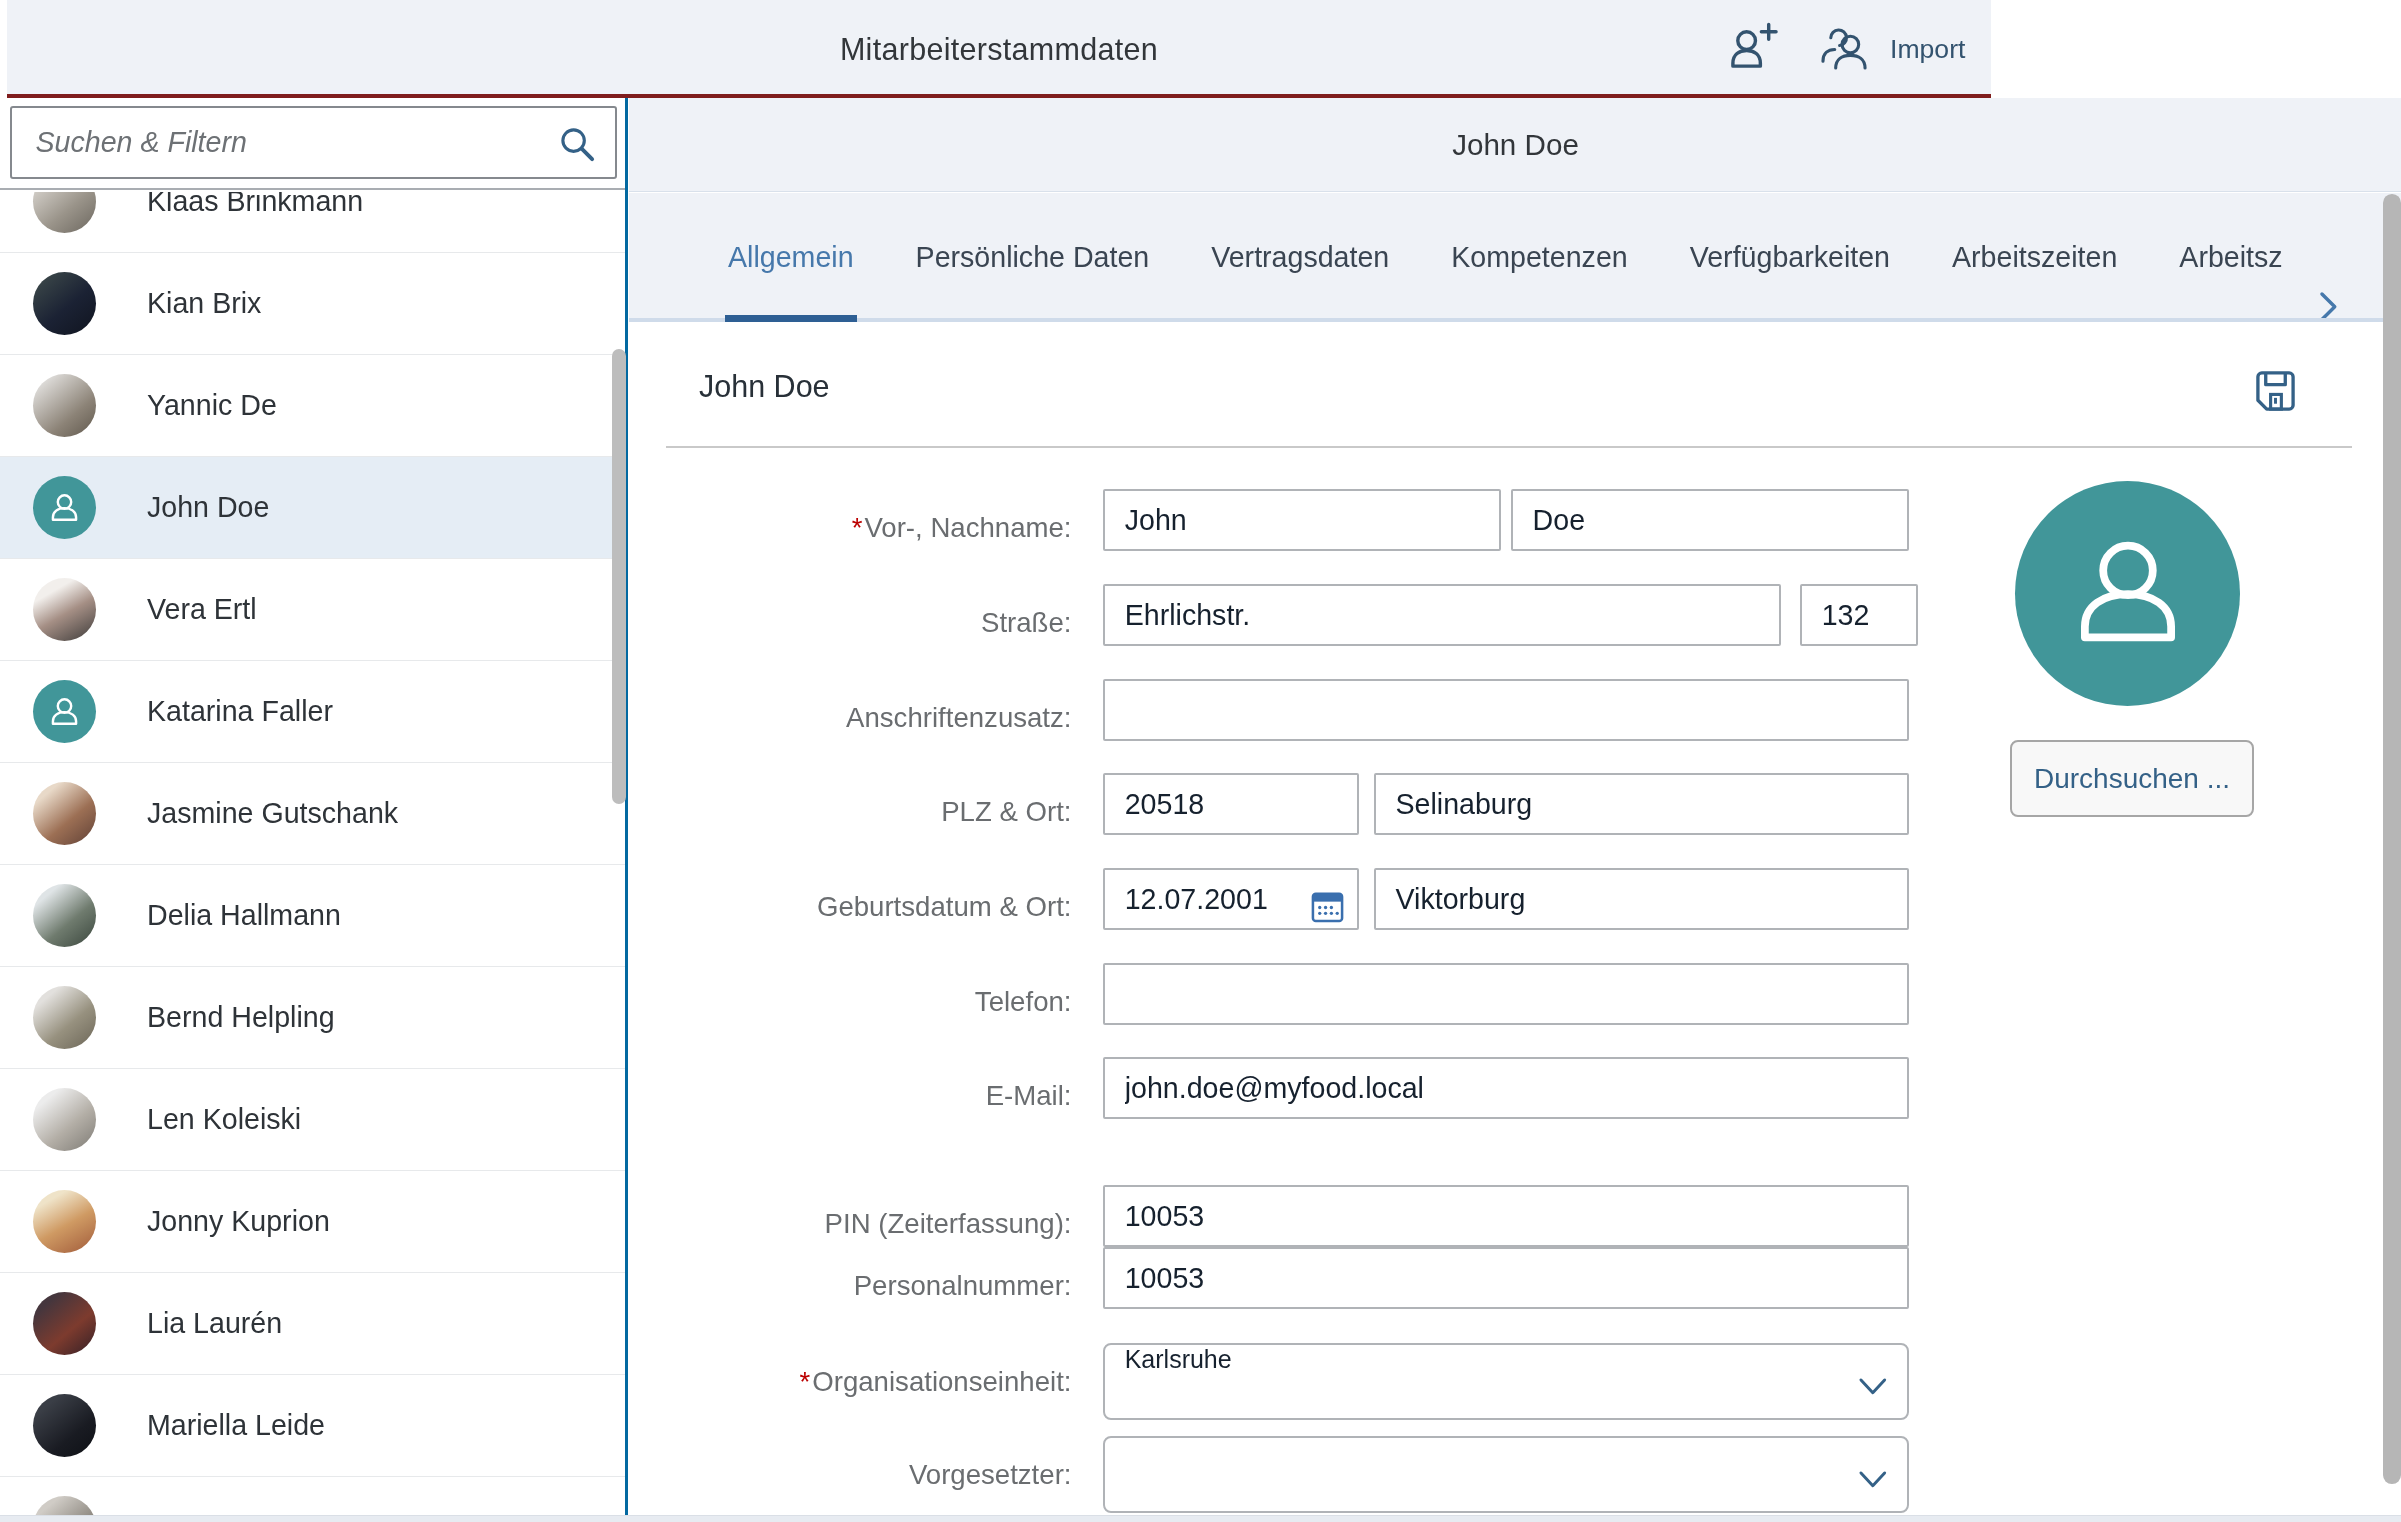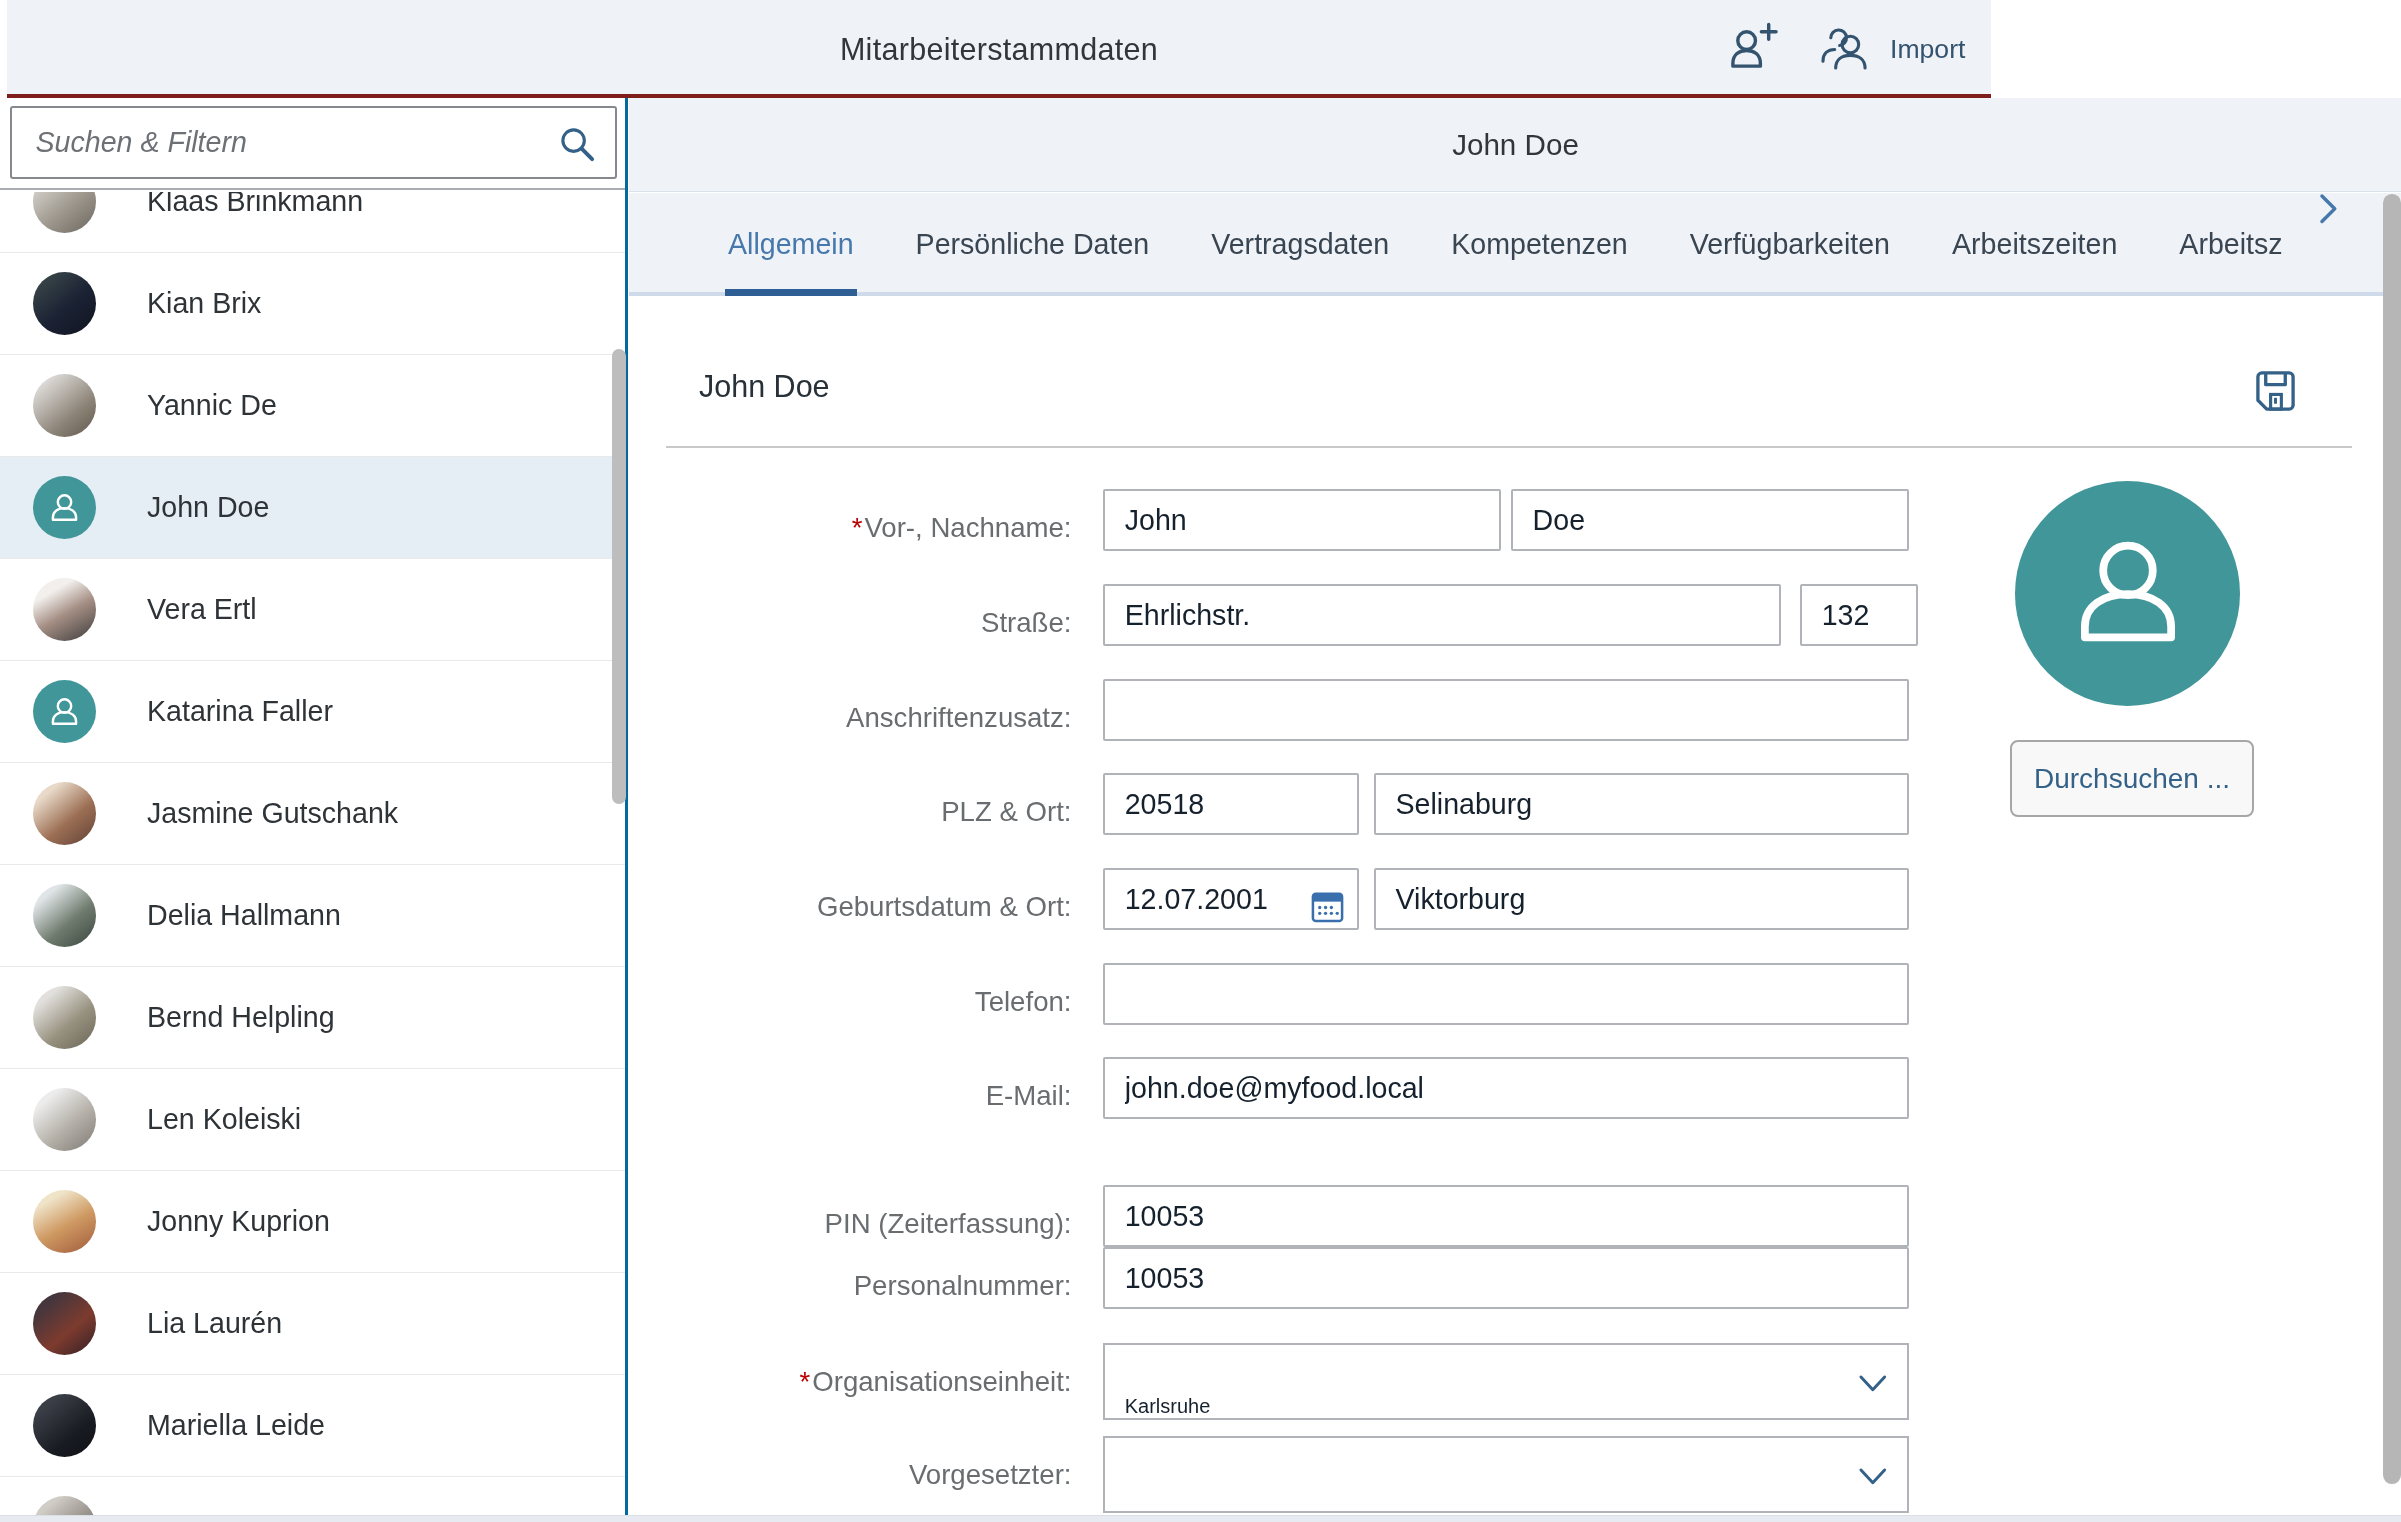--- a/index.html
+++ b/index.html
@@ -68,22 +68,22 @@
     background:#bdbdbd; border-radius:6.9px;
   }
   
   .main { position:absolute; left:629px; top:98px; right:0; bottom:7.9px; background:#fff; }
   .subheader {
     position:absolute; left:0; top:0; right:0; height:94px; background:#eff2f7;
     border-bottom:1px solid #d9e1eb; display:flex; align-items:center; justify-content:center;
   }
   .subheader .title { font-size:29.6px; color:#32363a; }
   .tabstrip {
-    position:absolute; left:0; top:95px; right:0; height:103px; background:#eff2f7;
-    display:flex; align-items:flex-start; gap:62px; padding-left:99px; padding-right:19.7px;
+    position:absolute; left:0; top:95px; right:0; height:129px; background:#eff2f7;
+    display:flex; align-items:flex-end; gap:62px; padding-left:99px; padding-right:19.7px;
   }
   .tabstrip::after { content:""; position:absolute; left:0; right:0; bottom:0; height:3.9px; background:#cfdbea; }
   .tab { position:relative; height:100%; display:flex; align-items:center; font-size:28.6px; color:#3a4552; cursor:pointer; white-space:nowrap; }
   .tab.active { color:#4678ab; }
   .tab.active::after { content:""; position:absolute; left:-3px; right:-3px; bottom:0; height:6.9px; background:#2e5f94; z-index:2; }
   .tab.truncated { max-width:114px; overflow:hidden; }
   .tab-chevron { display:flex; align-items:center; margin-left:-25.6px; cursor:pointer; }
   .content { position:absolute; left:0; top:224px; right:0; bottom:0; background:#fff; }
   .section-title { position:absolute; left:70px; top:47px; font-size:30.5px; color:#283038; }
   .section-divider { position:absolute; left:37px; top:124px; width:1686px; height:2px; background:#c9c9c9; }
@@ -94,22 +94,22 @@
   .req { color:#bb0000; margin-right:2px; }
   .inputs { display:flex; }
   .tin {
     height:62px; border:2px solid #b0b3b7; border-radius:2px; background:#fff;
     font-family:"Liberation Sans",sans-serif; font-size:28.6px; color:#16212e; padding:0 19.7px; outline:none;
   }
   .date-wrap { position:relative; }
   .date-wrap .tin { width:100%; padding-right:61px; }
   .cal-ic { position:absolute; right:13.8px; top:20.7px; pointer-events:auto; cursor:pointer; }
   .selbox {
-    position:relative; height:77px; border:2px solid #b0b3b7; border-radius:0; background:#fff;
-    display:flex; align-items:flex-end; padding:0 59px 0 19.7px; font-size:20px; color:#16212e; cursor:pointer;
+    position:relative; height:77px; border:2px solid #b0b3b7; border-radius:8px; background:#fff;
+    display:flex; align-items:flex-start; padding:0 59px 0 19.7px; font-size:25px; color:#16212e; cursor:pointer;
   }
   .selbox .chev { position:absolute; right:19.7px; top:28.6px; }
   
   .photo-circle {
     position:absolute; left:1386px; top:159px; width:225px; height:225px; border-radius:50%;
     background:#419699; display:flex; align-items:center; justify-content:center;
   }
   .browse-btn {
     position:absolute; left:1381px; top:418px; width:244px; height:77px;
     border:2px solid #a6a6a6; border-radius:7.9px; background:#f8f8f8;

